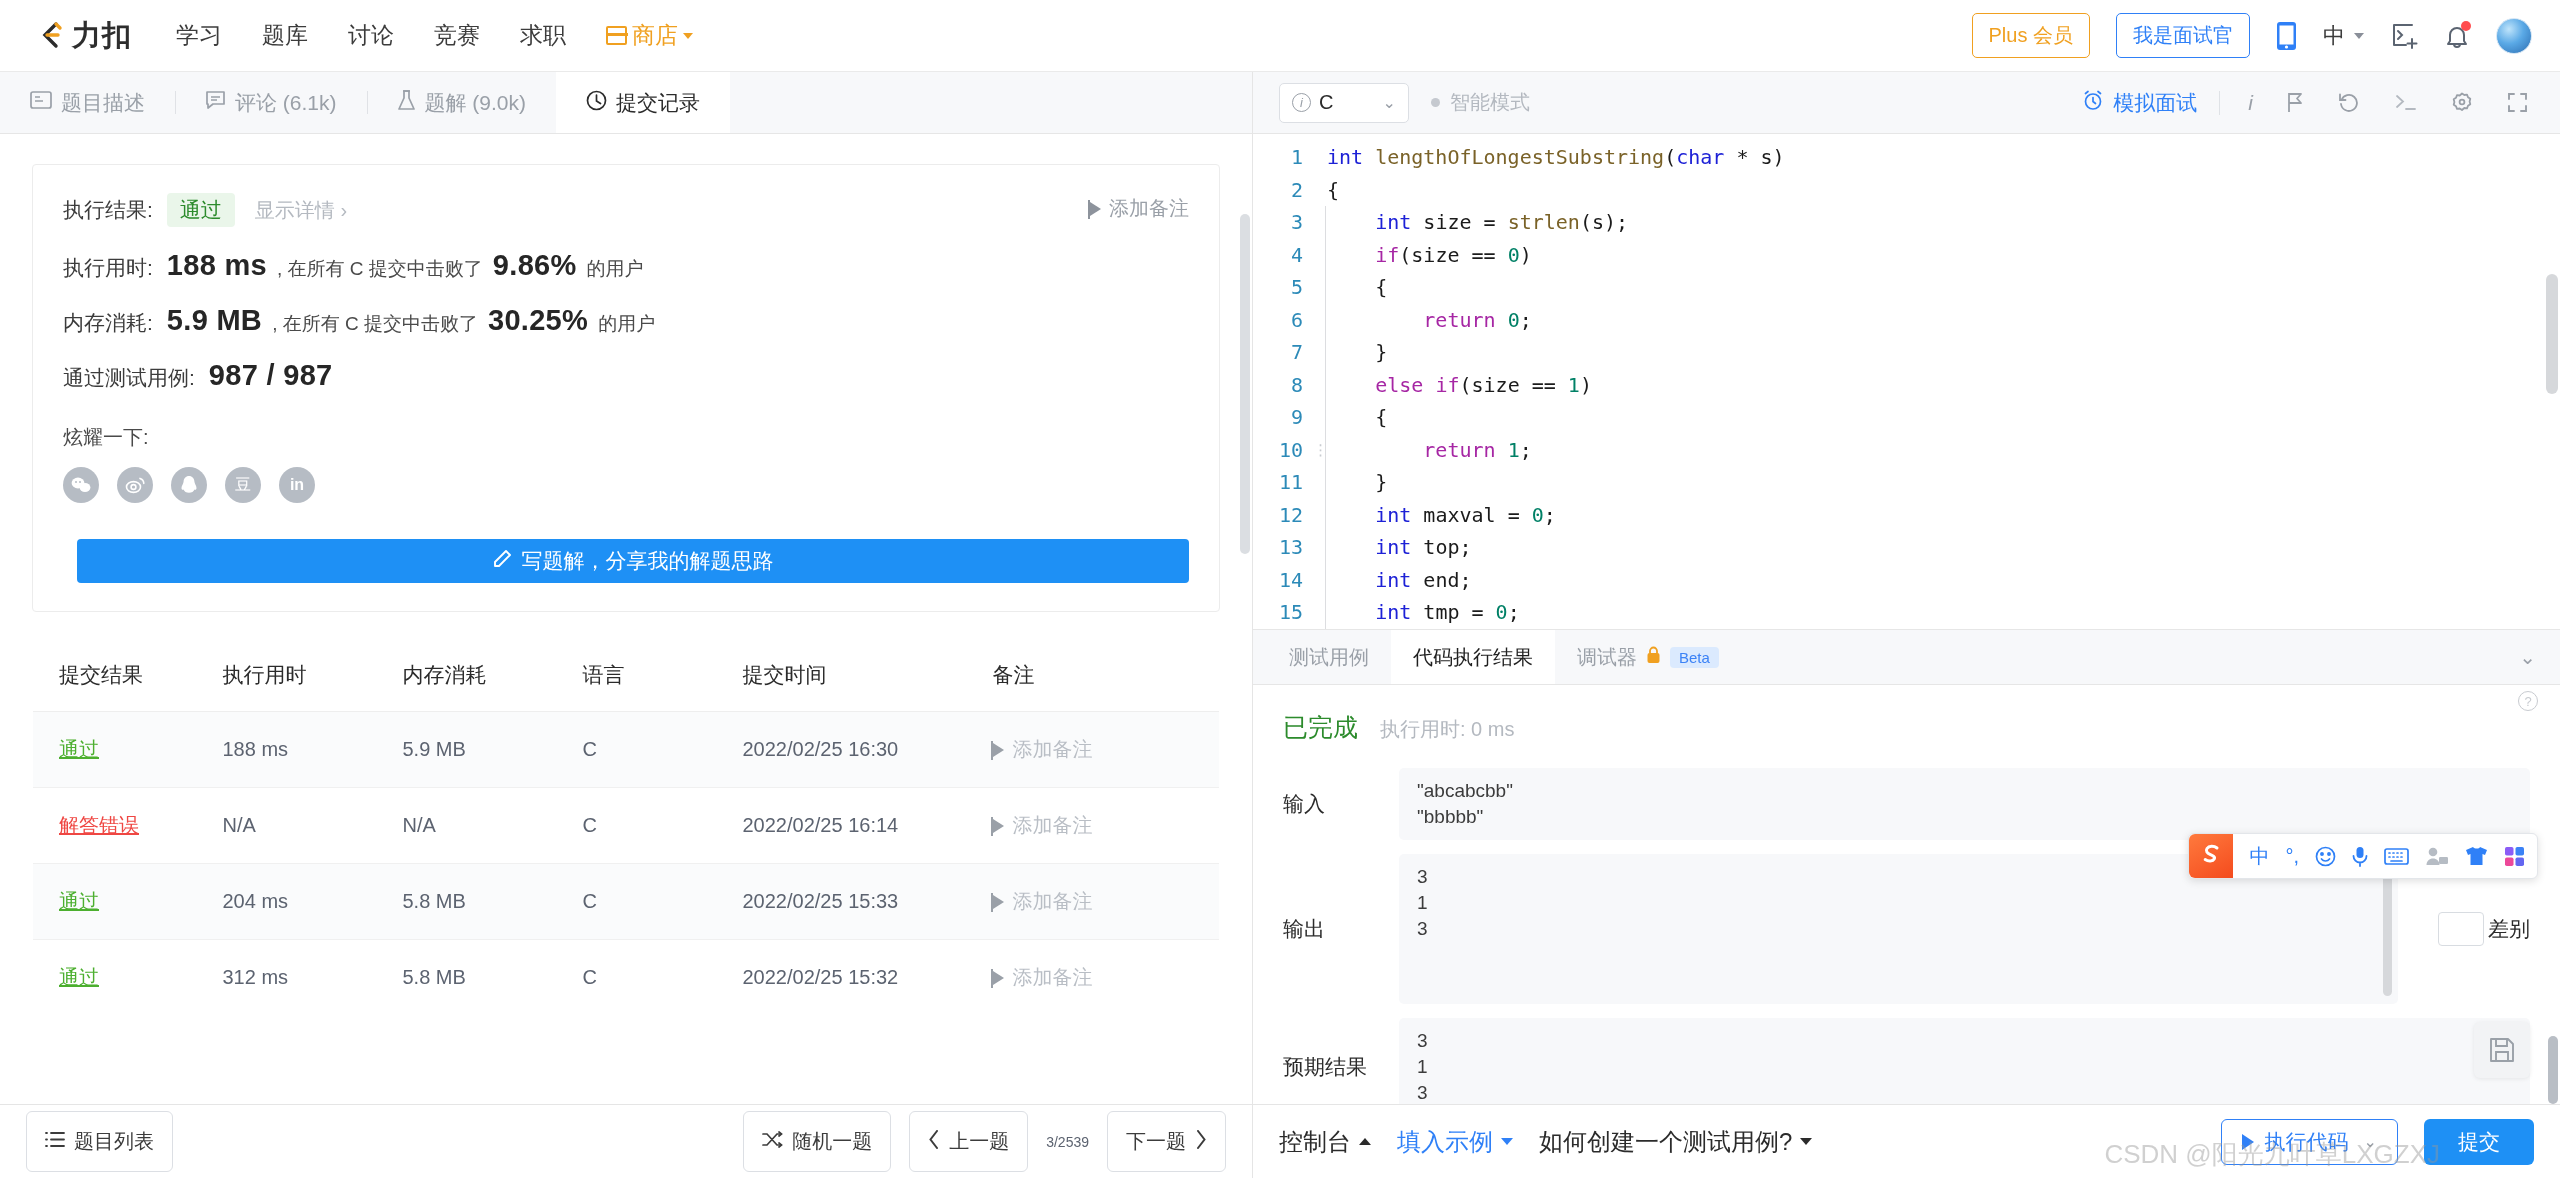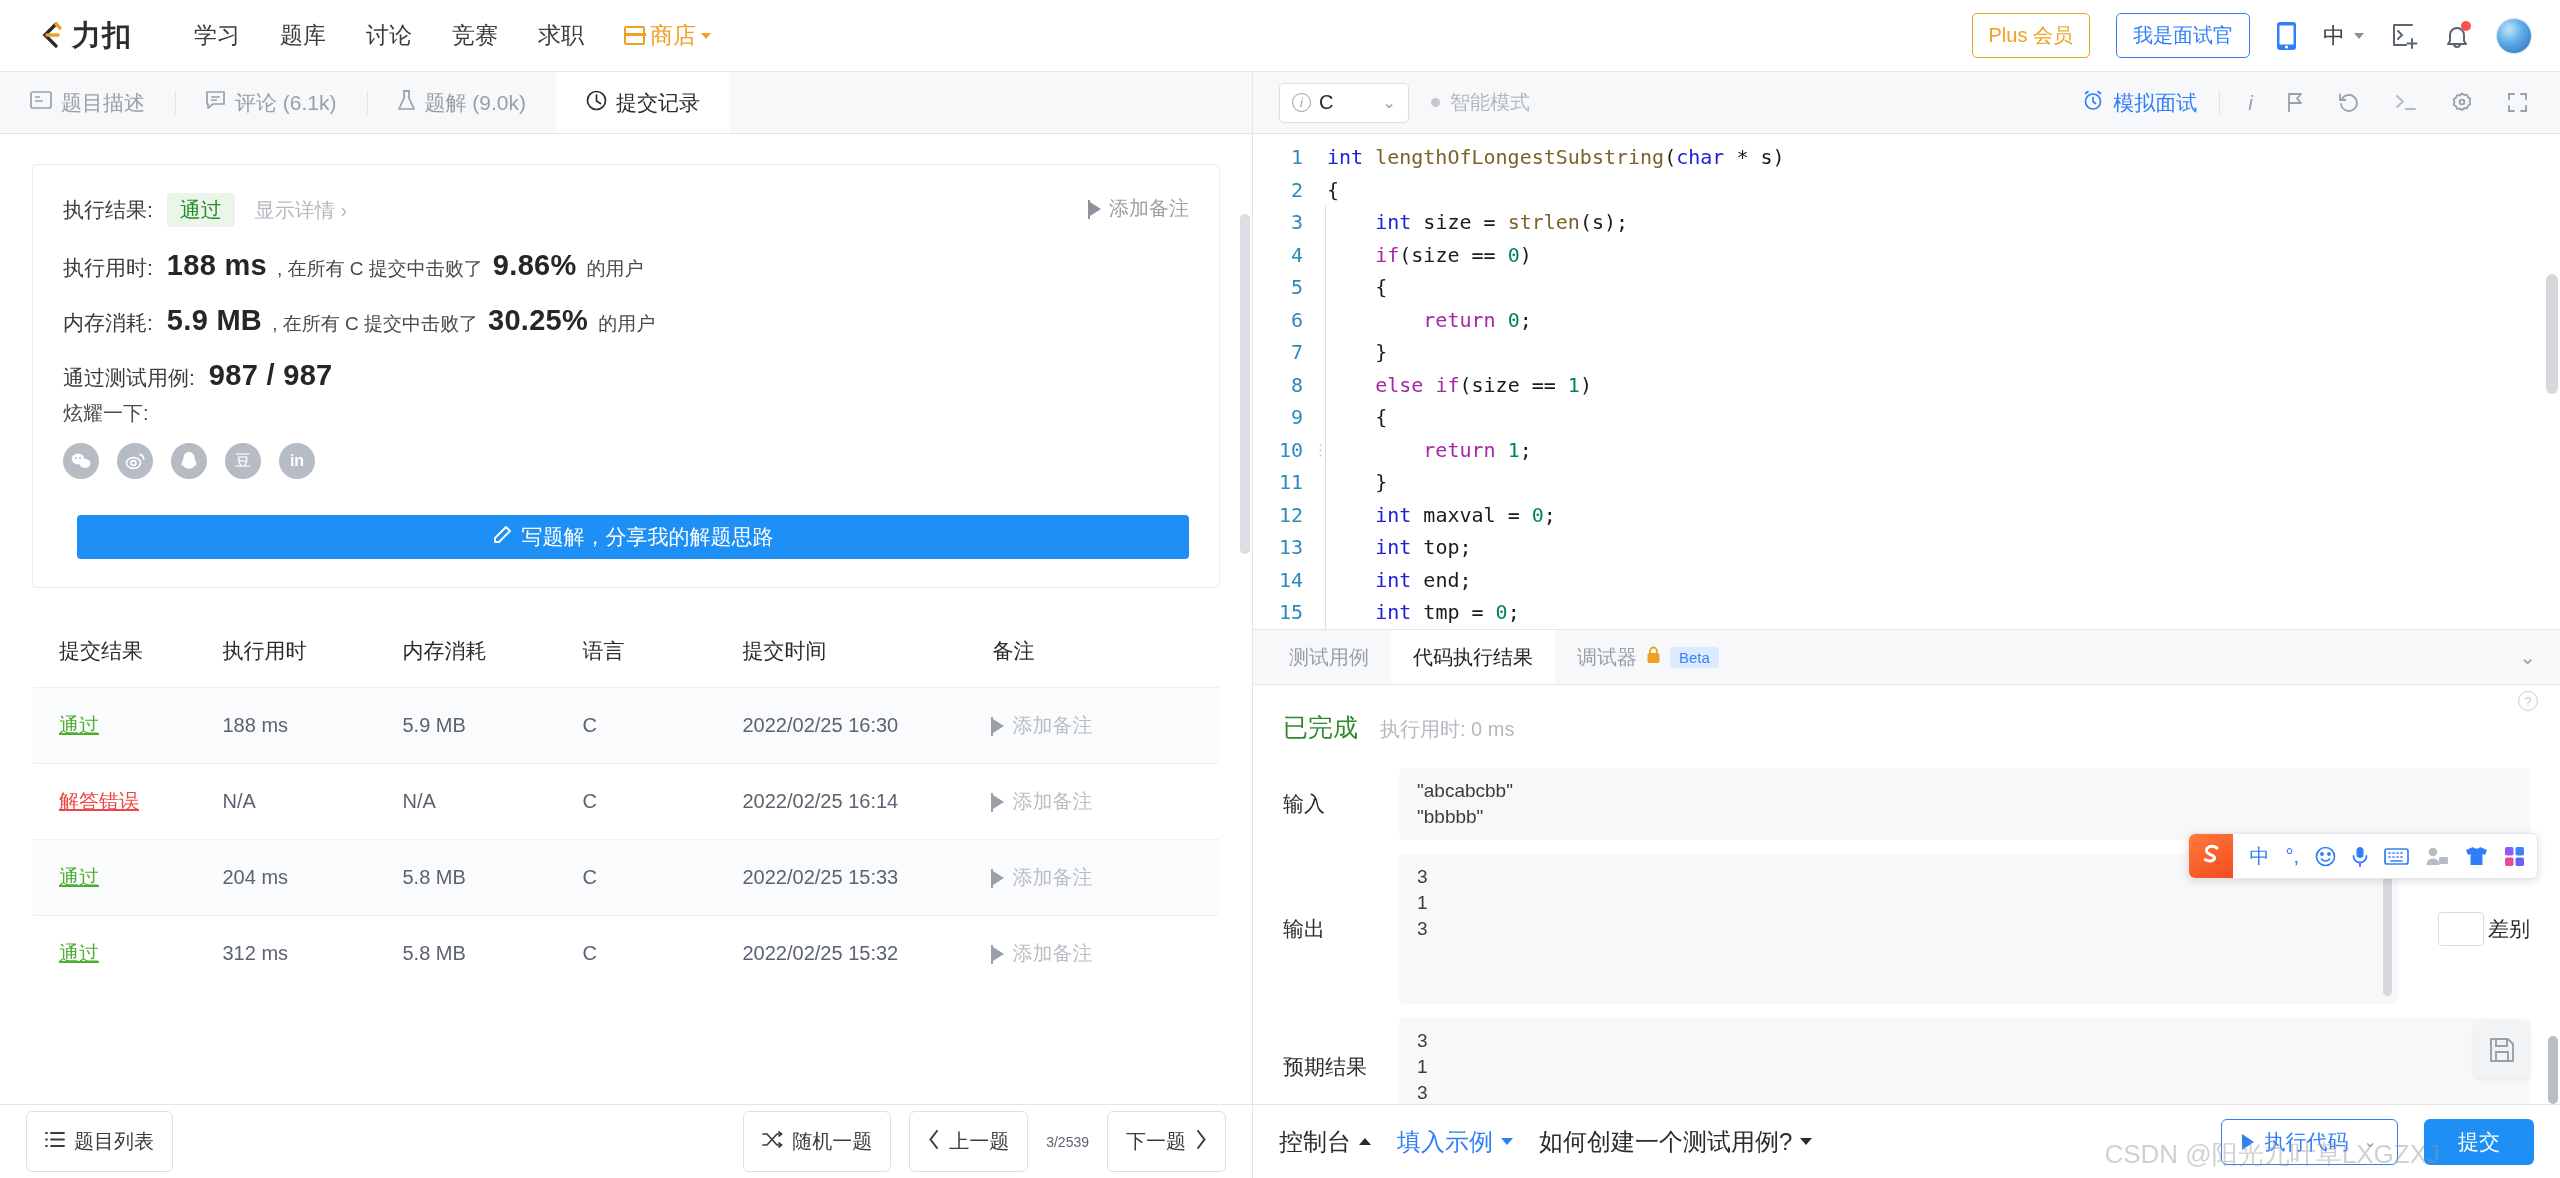--- a/index.html
+++ b/index.html
@@ -11,21 +11,21 @@
   }
 
   
   .header {
     height: 72px; width: 100%;
     display: flex; align-items: center;
     background: #fff;
     border-bottom: 1px solid #eaeaea;
     padding: 0 28px 0 34px;
   }
-  .logo { display: flex; align-items: center; gap: 4px; margin-right: 62px; }
+  .logo { display: flex; align-items: center; gap: 4px; margin-right: 44px; }
   .logo-mark { width: 34px; height: 34px; position: relative; }
   .logo-text { font-size: 29px; font-weight: 700; color: #2d2d2d; letter-spacing: 1px; }
   .nav { display: flex; align-items: center; gap: 40px; }
   .nav-item { font-size: 23px; color: #3c3c3c; cursor: pointer; white-space: nowrap; }
   .nav-item.shop { color: #f0a020; display: flex; align-items: center; gap: 5px; }
   .shop-icon {
     width: 21px; height: 19px; border: 2.5px solid #f0a020; border-radius: 2px;
     position: relative; display: inline-block;
   }
   .shop-icon::after {
@@ -437,21 +437,21 @@
         </div>
 
         <div class="res-row">
           <span class="res-label">内存消耗:</span>
           <span class="big-num">5.9 MB</span>
           <span class="small-txt" style="margin:0 10px">, 在所有 C 提交中击败了</span>
           <span class="big-num">30.25%</span>
           <span class="small-txt" style="margin-left:10px">的用户</span>
         </div>
 
-        <div class="res-row" style="margin-bottom:8px">
+        <div class="res-row" style="margin-bottom:32px">
           <span class="res-label">通过测试用例:</span>
           <span class="big-num">987 / 987</span>
         </div>
 
         <div class="share-label">炫耀一下:</div>
         <div class="share-row">
           <span class="share-ic">
             <svg width="20" height="18" viewBox="0 0 20 18" fill="#fff">
                 <ellipse cx="7" cy="7" rx="6.4" ry="5.4"></ellipse>
                 <ellipse cx="14" cy="11.5" rx="5.4" ry="4.6"></ellipse>

